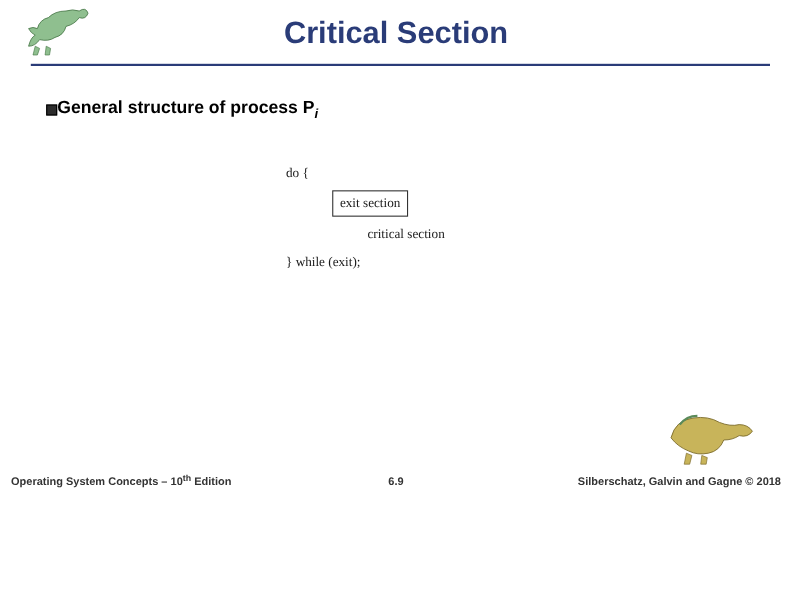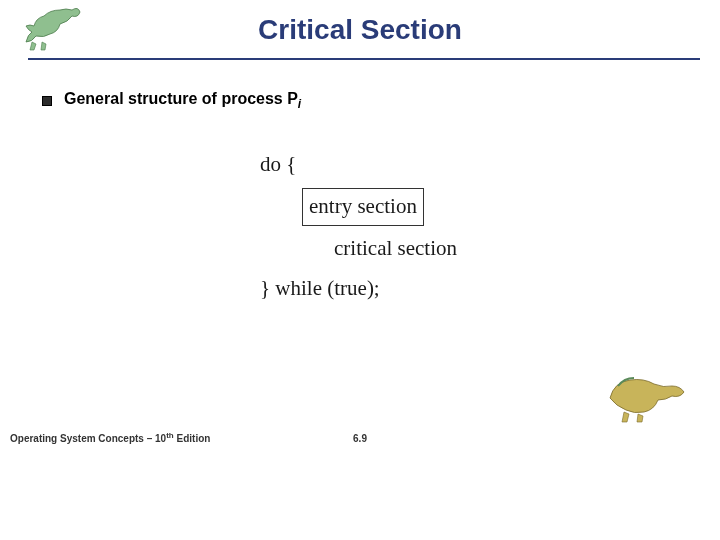--- a/index.html
+++ b/index.html
@@ -47,40 +47,39 @@
     right: 32px; bottom: 28px;
     width: 84px; height: 56px;
   }
   .content {
     position: absolute;
     left: 42px; top: 90px; right: 40px;
   }
   .bullet-row {
     display: flex;
     align-items: baseline;
-    gap: 12px;
     font-size: 16px;
     color: #000;
   }
   .bullet-square {
     width: 10px; height: 10px;
     background: #2c2c2c;
     border: 1px solid #000;
     display: inline-block;
     position: relative;
     top: 2px;
   }
   .bullet-text { font-weight: bold; }
   .pi-i { font-style: italic; font-size: 12px; vertical-align: sub; }
   .code-block {
     position: absolute;
     left: 260px;
     top: 148px;
     font-family: 'Book Antiqua', Palatino, Georgia, serif;
-    font-size: 21px;
+    font-size: 12px;
     color: #1a1a1a;
     line-height: 1.6;
   }
   .code-line { white-space: pre; margin-bottom: 6px; }
   .indent1 { margin-left: 42px; }
   .indent2 { margin-left: 74px; }
   .indent3 { margin-left: 70px; }
   .boxed {
     display: inline-block;
     border: 1px solid #333;
@@ -127,33 +126,34 @@
     <div class="bullet-row">
       <span class="bullet-square"></span>
       <span class="bullet-text">
         <span>General structure of process </span><span>P</span><span class="pi-i">i</span>
       </span>
     </div>
   </div>
 
   <div class="code-block">
     <div class="code-line">do {</div>
-    <div class="code-line indent1"><span class="boxed">entry section</span></div>
+    <div class="code-line indent1"><span class="boxed">exit section</span></div>
     <div class="code-line indent2">critical section</div>
-    <div class="code-line">} while (true);</div>
+    <div class="code-line">} while (exit);</div>
   </div>
 
   <div class="dino-right">
     <svg viewBox="0 0 84 56" width="84" height="56">
       <path d="M6 30 q4 -16 20 -18 q14 -2 24 4 q10 4 18 2 q8 0 12 6 q-4 6 -12 4 q-6 4 -14 4 q-4 10 -14 12 q-10 2 -18 -2 q-10 -4 -16 -12 z" fill="#c8b45a" stroke="#7a6a2a" stroke-width="0.8"></path>
       <path d="M20 44 l-2 10 l5 0 l2 -8 z M34 46 l-1 8 l5 0 l1 -6 z" fill="#c8b45a" stroke="#7a6a2a" stroke-width="0.6"></path>
       <path d="M14 18 q6 -8 16 -8" fill="none" stroke="#5a8a5a" stroke-width="2"></path>
     </svg>
   </div>
 
   <div class="footer">
     <div class="footer-left">
       <span>Operating System Concepts – 10</span><sup>th</sup><span> Edition</span>
     </div>
     <div class="footer-center">6.9</div>
+    <div class="footer-right">Silberschatz, Galvin and Gagne © 2018</div>
   </div>
 
 </div>
 
 </body></html>

